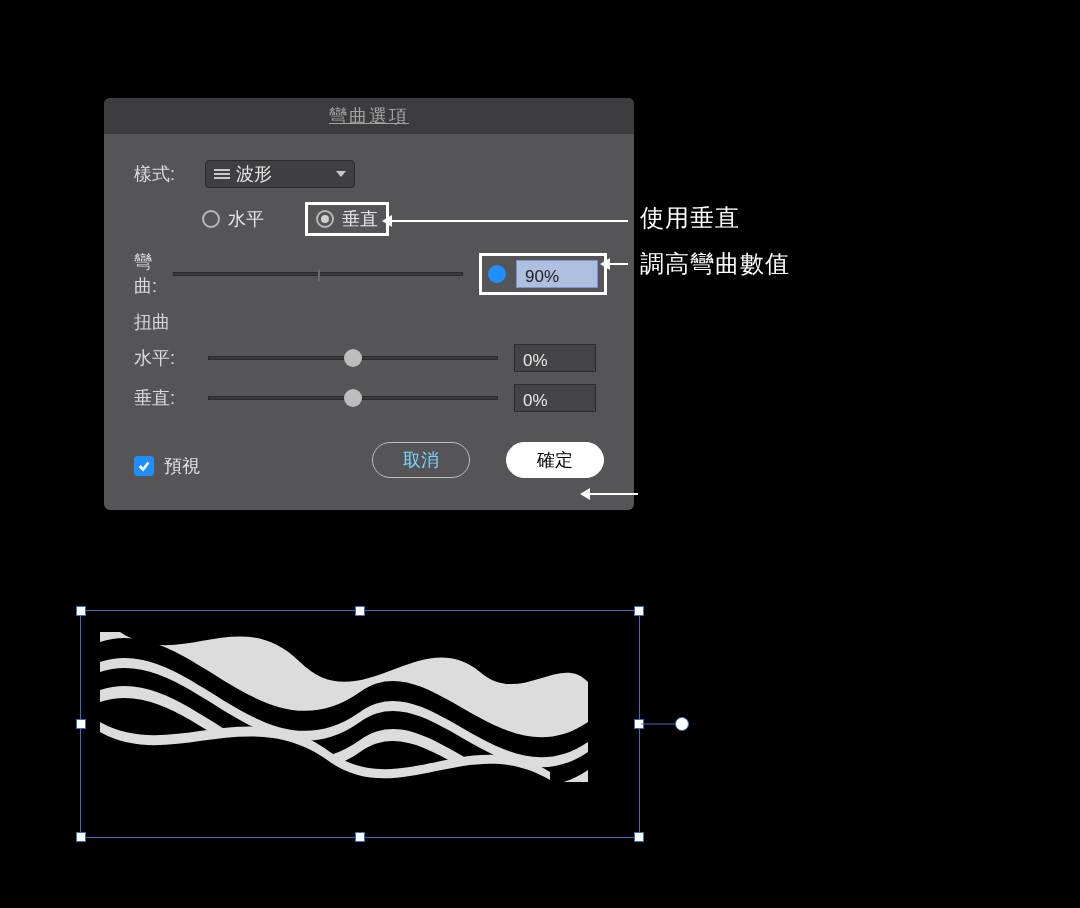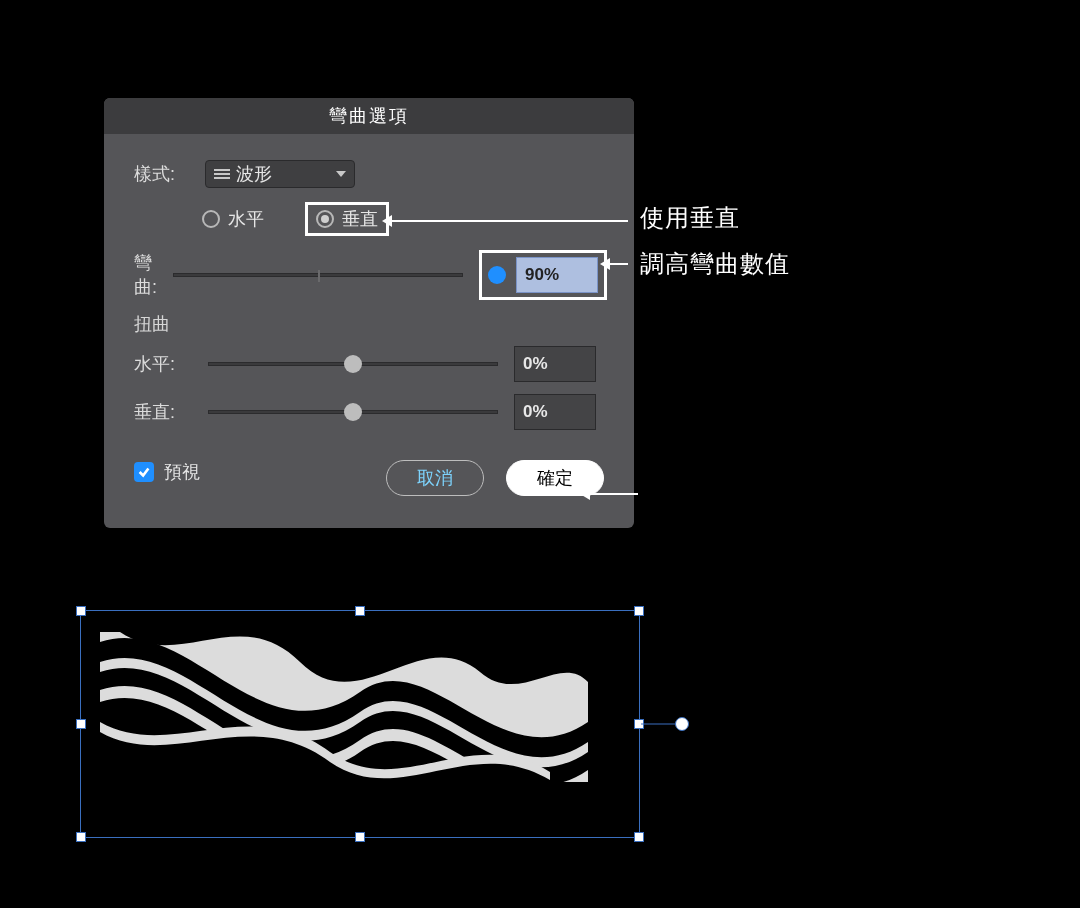--- a/index.html
+++ b/index.html
@@ -25,22 +25,23 @@
     padding-bottom: 32px;
   }
   .titlebar {
     height: 36px;
     background: #3c3c3e;
     border-radius: 6px 6px 0 0;
     display: flex;
     align-items: center;
     justify-content: center;
     font-size: 18px;
-    color: #ffffff;
+    color: #a3a3a3;
     letter-spacing: 2px;
+    text-decoration: underline;
   }
   .content { padding: 26px 30px 0 30px; font-size: 18px; }
 
   .row { display: flex; align-items: center; margin-bottom: 14px; }
   .lbl { width: 58px; text-align: left; color: #dcdcdc; font-size: 18px; }
 
   .style-select {
     margin-left: 13px;
     width: 150px; height: 28px;
     background: #3f3f41;
@@ -90,35 +91,34 @@
     position: absolute; left: 50%; top: -4px; width: 2px; height: 12px; background: #6a6a6c;
   }
   .slider-knob {
     position: absolute; top: -8px; width: 18px; height: 18px;
     border-radius: 50%; background: #bdbdbd;
     transform: translateX(-50%);
   }
   .slider-knob.blue { background: #1f8fff; }
 
   .valbox {
-    width: 82px; height: 36px;
+    width: 82px; height: 28px;
     background: #444446;
     border: 1px solid #2a2a2c;
     color: #e8e8e8;
-    display: flex; align-items: center; padding: 0 8px;
+    display: flex; align-items: flex-end; padding: 0 8px;
     font-size: 17px;
-    font-weight: bold;
   }
   .valbox.hl { background: #aebfe0; color:#222; border:1px solid #7a93c8; }
   .valbox-highlight-wrap { border:3px solid #fff; padding:4px 6px; display:flex; align-items:center; gap:10px; }
 
   .section-label { color:#d6d6d6; font-size:18px; margin:6px 0 10px 0; }
 
   .footer {
-    display: flex; align-items: flex-start; gap: 22px;
+    display: flex; align-items: flex-end; gap: 36px;
     padding: 18px 30px 0 30px;
   }
   .chk {
     width: 20px; height: 20px; border-radius: 4px;
     background: #1f8fff; display: inline-flex; align-items:center; justify-content:center;
   }
   .chk svg { width: 14px; height: 14px; stroke:#fff; stroke-width:3; fill:none; }
   .preview-label { flex:1; font-size:18px; display:flex; align-items:center; gap:10px; }
 
   .btn {

